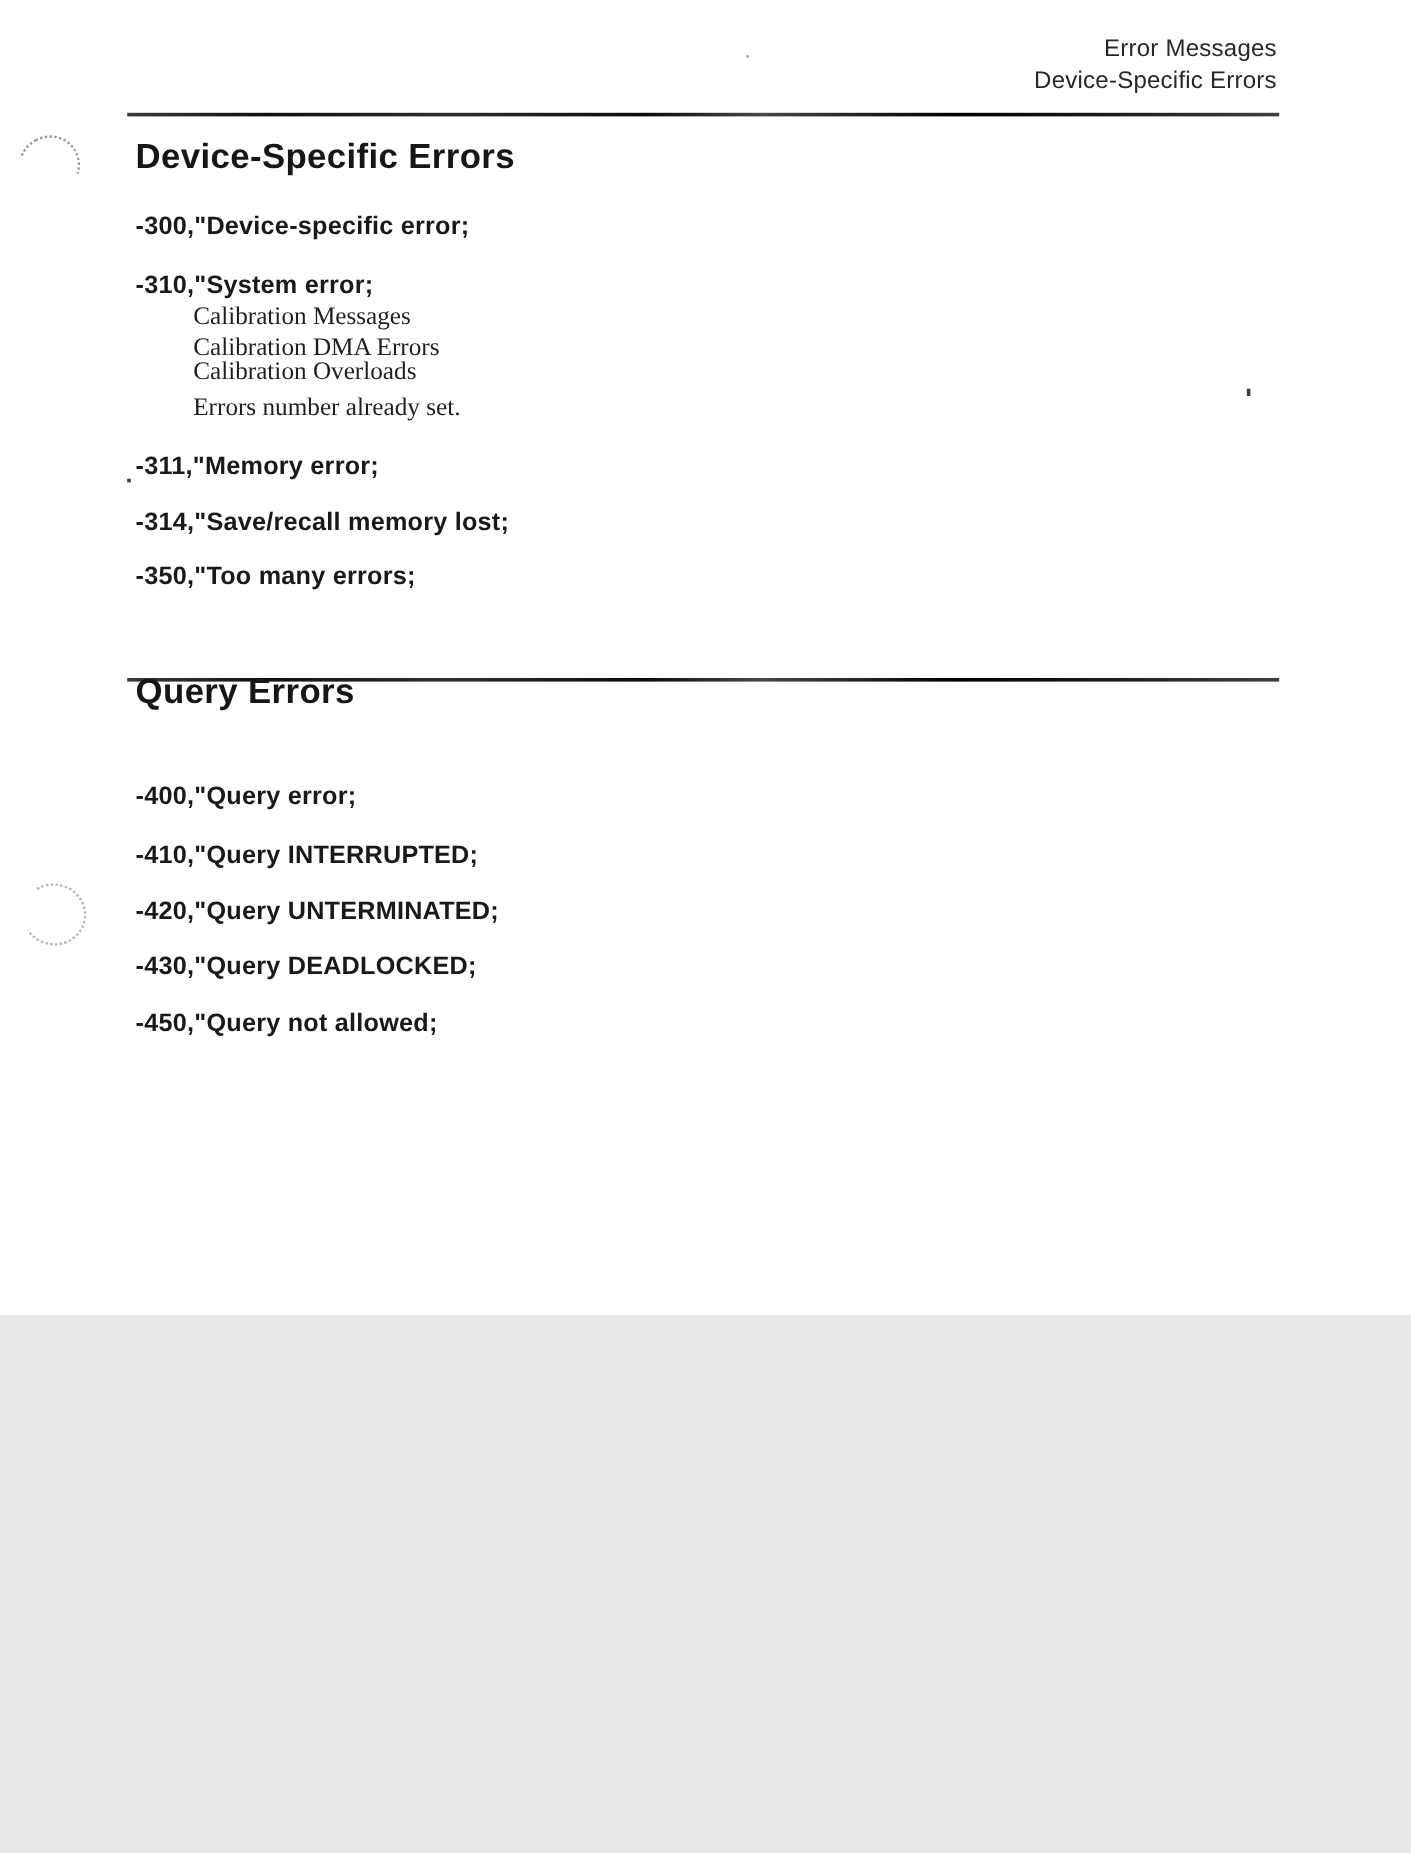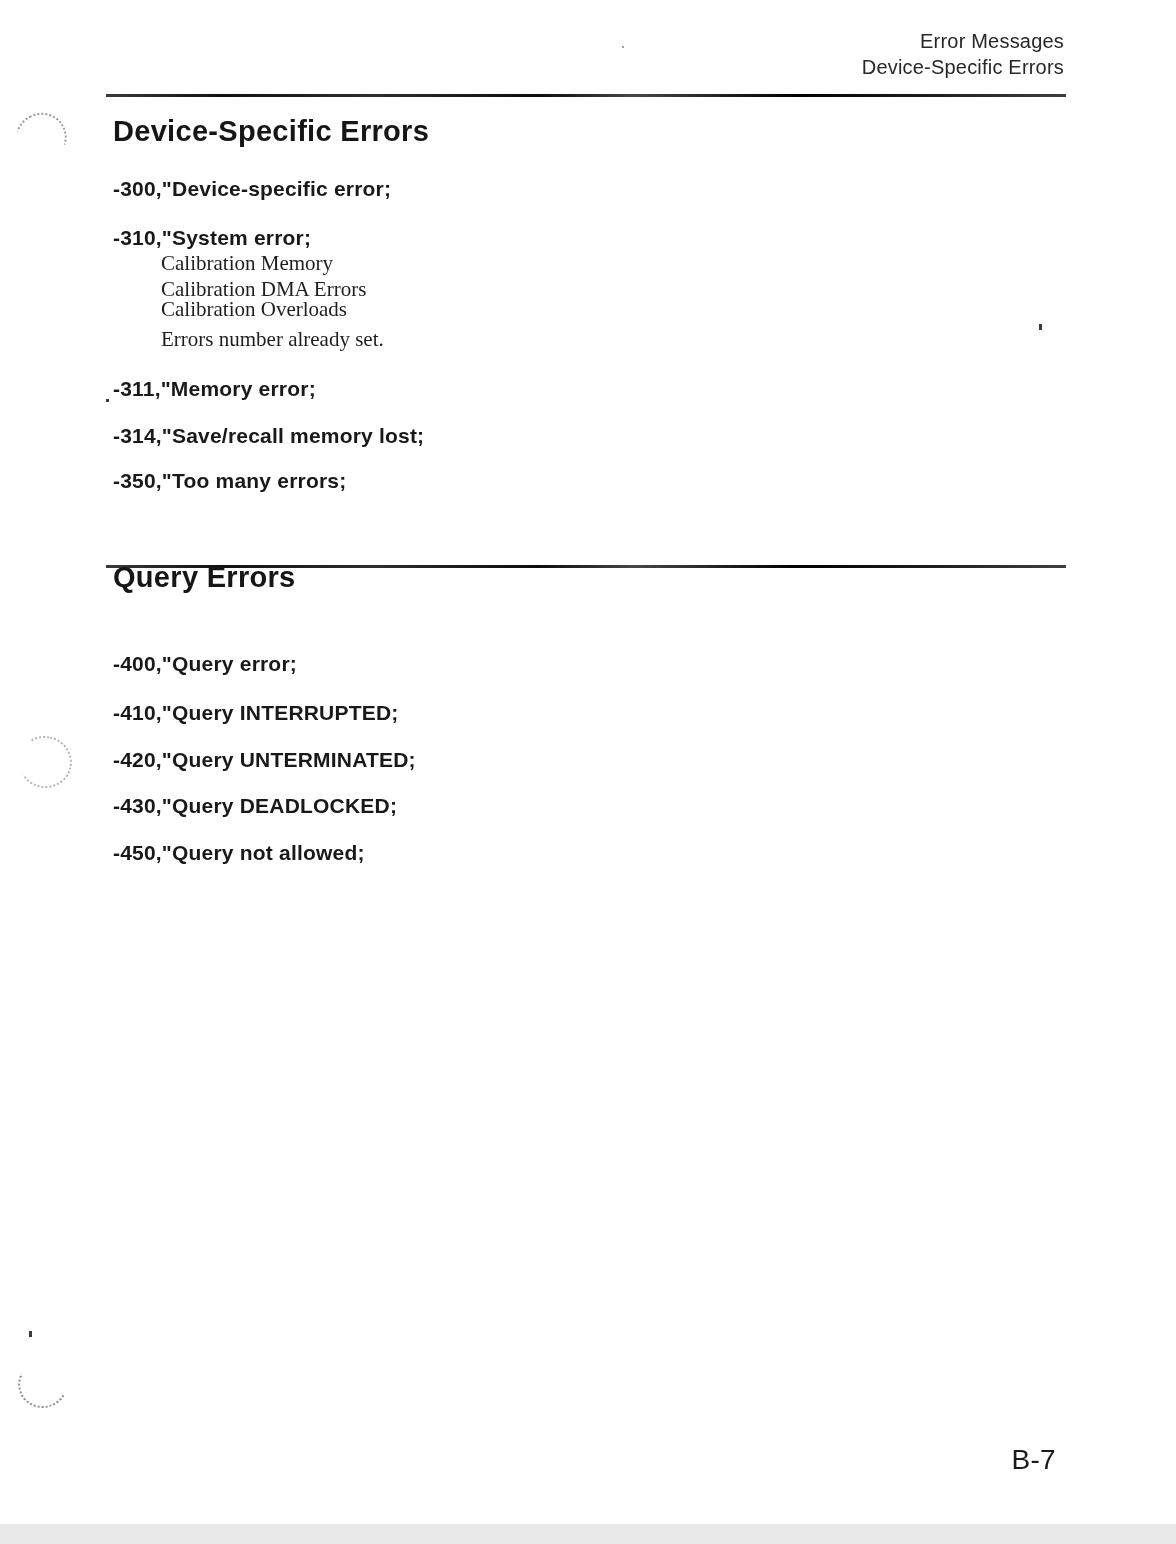--- a/index.html
+++ b/index.html
@@ -3,21 +3,21 @@
 <meta charset="utf-8">
 <style>
   html, body {
     margin: 0;
     padding: 0;
     background: #e8e8e8;
   }
   .page {
     position: relative;
     width: 1176px;
-    height: 1524px;
+    height: 1096px;
     margin: 0 auto;
     background: #ffffff;
     overflow: hidden;
     font-family: "Liberation Sans", sans-serif;
     color: #1b1b1b;
   }
 
   
   .running-head {
     position: absolute;
@@ -126,21 +126,21 @@
     <div>Device-Specific Errors</div>
   </div>
 
   <div class="rule rule-1"></div>
 
   <div class="section-title" style="top:115px">Device-Specific Errors</div>
 
   <div class="error-line" style="top:177px">-300,"Device-specific error;</div>
 
   <div class="error-line" style="top:226px">-310,"System error;</div>
-  <div class="detail-line" style="top:251px">Calibration Memory</div>
+  <div class="detail-line" style="top:251px">Calibration Messages</div>
   <div class="detail-line" style="top:277px">Calibration DMA Errors</div>
   <div class="detail-line" style="top:297px">Calibration Overloads</div>
   <div class="detail-line" style="top:327px">Errors number already set.</div>
 
   <div class="error-line" style="top:377px">-311,"Memory error;</div>
 
   <div class="error-line" style="top:424px">-314,"Save/recall memory lost;</div>
 
   <div class="error-line" style="top:469px">-350,"Too many errors;</div>
 

